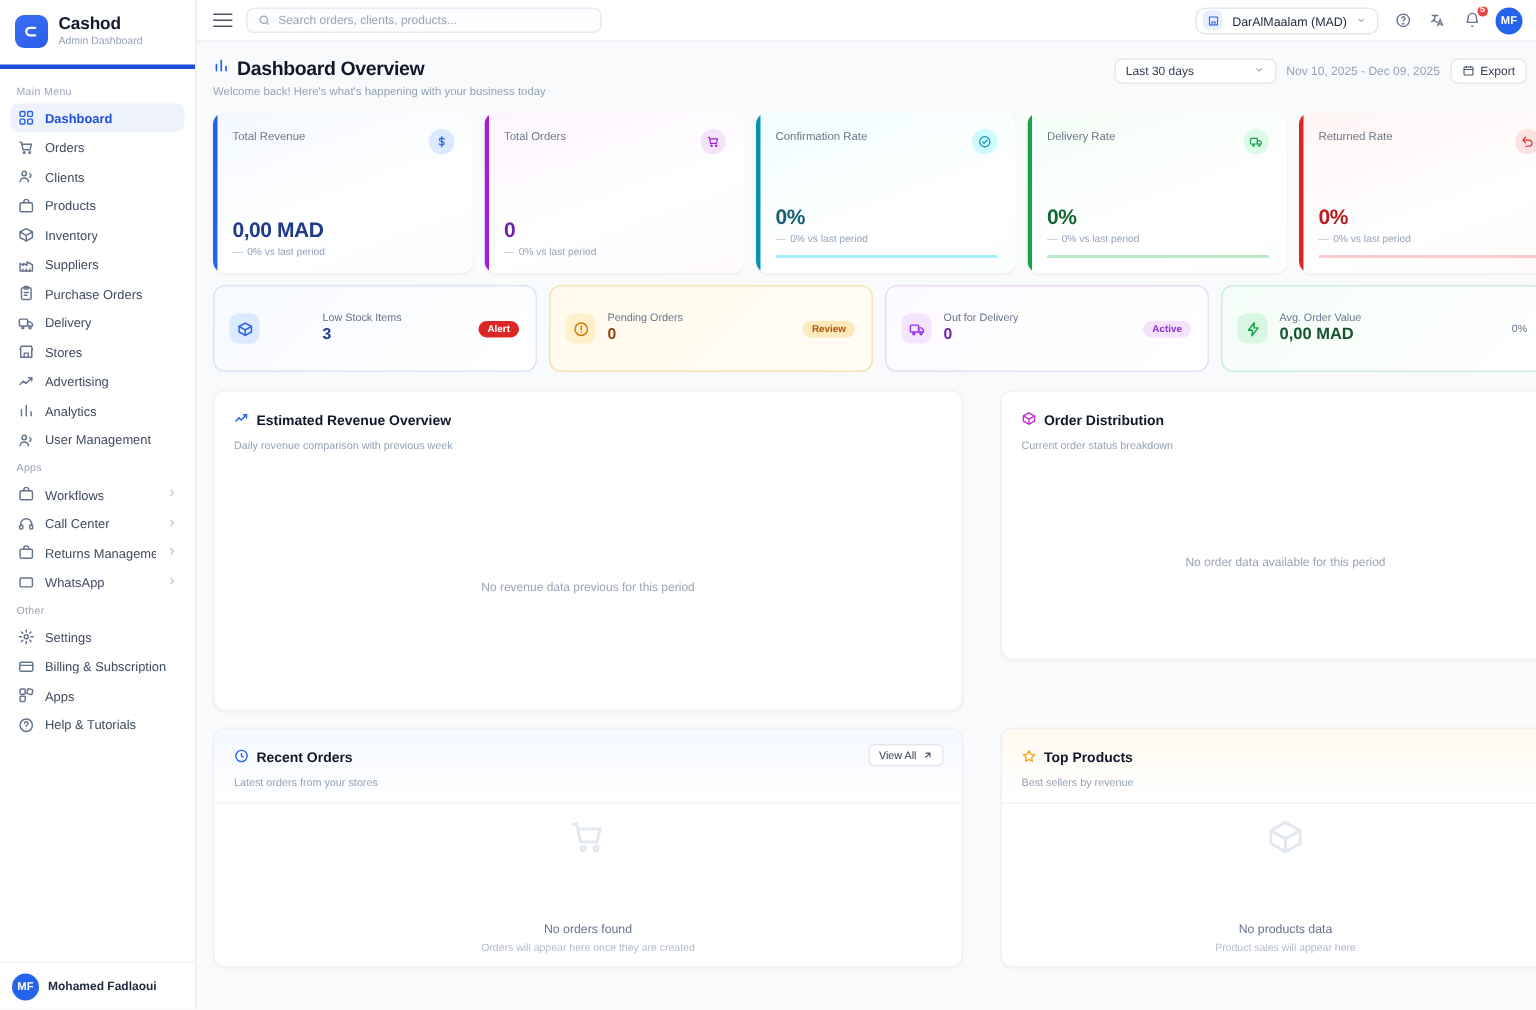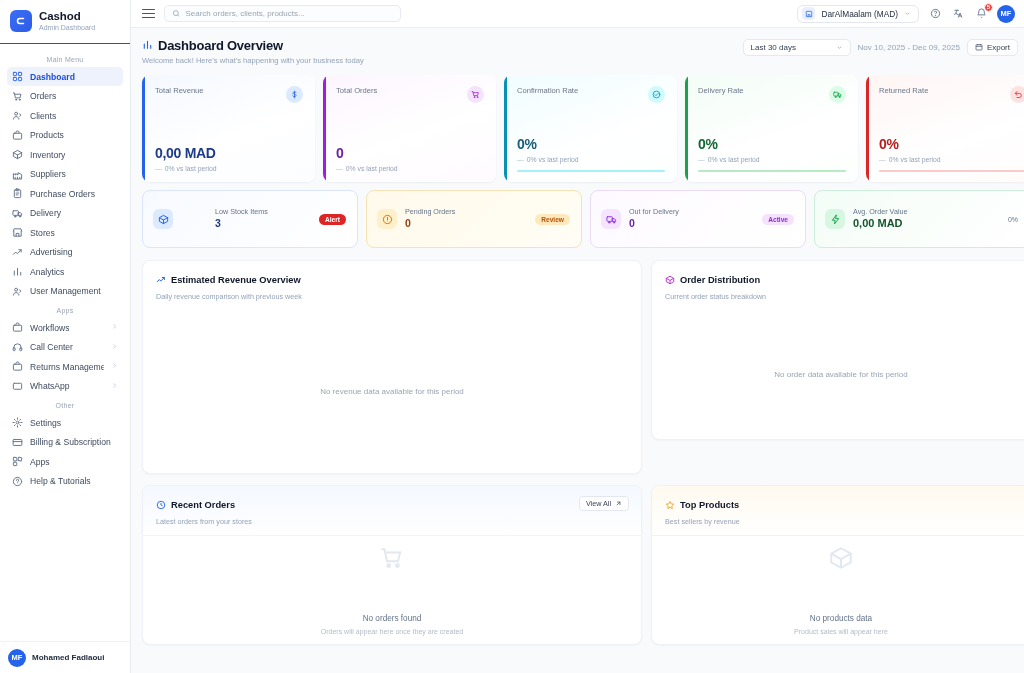--- a/index.html
+++ b/index.html
@@ -13,34 +13,34 @@
 
   
   .sidebar {
     width: 131px; height: 673px; flex: 0 0 131px;
     background: #ffffff; border-right: 1px solid #e8ecf1;
     display: flex; flex-direction: column; position: relative;
   }
   .brand {
     display: flex; align-items: center; gap: 7px;
     padding: 10px 9px 11px 10px;
-    border-bottom: 1px solid #1d4ed8;
+    border-bottom: 3px solid #1d4ed8;
   }
   .brand-logo {
     width: 22px; height: 22px; border-radius: 6px;
     background: linear-gradient(140deg,#3b6ef5,#2c5ce8);
     display: flex; align-items: center; justify-content: center;
     flex: 0 0 22px;
   }
   .brand-logo svg { display:block; }
   .brand-text { line-height: 1.15; }
   .brand-name { font-size: 11.5px; font-weight: 700; color: #0f172a; letter-spacing: -.1px;}
   .brand-sub { font-size: 7px; color: #94a3b8; margin-top: 1px; }
 
-  .nav { flex: 1 1 auto; padding: 6px 7px 0 7px; overflow: hidden; text-align: center; }
+  .nav { flex: 1 1 auto; padding: 6px 7px 0 7px; overflow: hidden; }
   .nav-section-label {
     font-size: 7px; color: #9aa5b4; letter-spacing: .25px;
     padding: 6px 4px 4px 4px;
   }
   .nav-item {
     display: flex; align-items: center; gap: 7px;
     height: 19px; padding: 0 5px; border-radius: 5px;
     font-size: 8.6px; color: #3f4b5e; cursor: pointer;
     margin-bottom: 0.5px; position: relative;
   }
@@ -148,21 +148,21 @@
   .stat-txt { line-height:1.25; }
   .stat-label { font-size:7.2px; color:#64748b;}
   .stat-value { font-size:10.5px; font-weight:700; color:#0f172a; margin-top:1px;}
   .stat-value.big { font-size:11px; }
   .stat-chip {
     margin-left:auto; font-size:6.6px; font-weight:600; padding: 2px 6px; border-radius: 8px;
   }
   .stat-pct { margin-left:auto; font-size:7px; color:#64748b; }
 
   
-  .panel-row { display:flex; gap:9px; padding: 12px 0 0 11px; }
+  .panel-row { display:flex; gap:25px; padding: 12px 0 0 11px; }
   .panel {
     background:#fff; border:1px solid #eef1f5; border-radius:8px;
     box-shadow: 0 1px 2px rgba(15,23,42,.03); overflow:hidden;
   }
   .panel-head { padding: 10px 12px 9px 13px; }
   .panel-title-row { display:flex; align-items:center; gap:5px;}
   .panel-title { font-size:9.3px; font-weight:700; color:#0f172a; }
   .panel-sub { font-size:7.2px; color:#94a3b8; margin-top:3px; }
   .panel-empty {
     display:flex; align-items:center; justify-content:center;
@@ -646,21 +646,21 @@
               <span>
                 <svg width="10" height="10" viewBox="0 0 24 24" fill="none" stroke="#2563eb" stroke-width="2.4" stroke-linecap="round">
                   <path d="M3 16l5-5 3.5 3.5L20 6"></path>
                     <path d="M15 6h5v5"></path>
                 </svg>
               </span>
               <span class="panel-title">Estimated Revenue Overview</span>
             </div>
             <div class="panel-sub">Daily revenue comparison with previous week</div>
           </div>
-          <div class="panel-empty" style="flex:1 1 auto;">No revenue data available for this period</div>
+          <div class="panel-empty" style="flex:1 1 auto;">No revenue data previous for this period</div>
         </div>
 
         <div class="panel" style="width:380px;height:180px;flex:0 0 380px;display:flex;flex-direction:column;">
           <div class="panel-head">
             <div class="panel-title-row">
               <span>
                 <svg width="10" height="10" viewBox="0 0 24 24" fill="none" stroke="#c026d3" stroke-width="2.2">
                   <path d="M21 8l-9-5-9 5v8l9 5 9-5V8z"></path>
                     <path d="M3 8l9 5 9-5M12 13v8"></path>
                 </svg>

